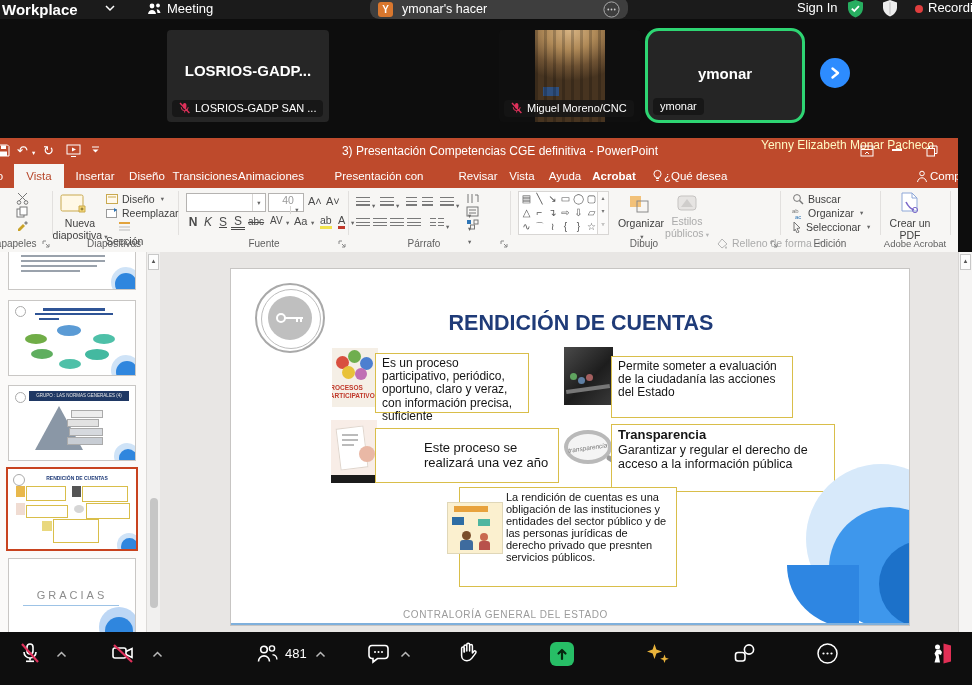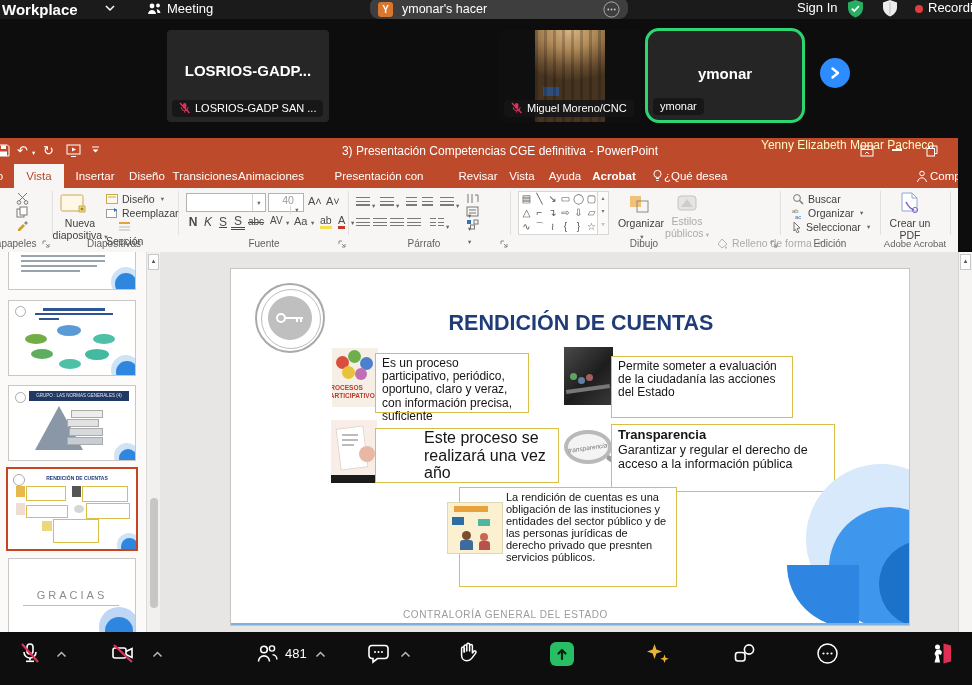--- a/index.html
+++ b/index.html
@@ -555,21 +555,21 @@
     <div class="ab" style="left:100px;top:151px;width:46px;height:63px;background:#F8EDE7;overflow:hidden;">
       <span class="ab" style="left:7px;top:7px;width:26px;height:40px;background:#fff;border:1px solid #E0D5CC;transform:rotate(-7deg);"></span>
       <span class="ab" style="left:11px;top:14px;width:16px;height:1.5px;background:#BBB;"></span>
       <span class="ab" style="left:11px;top:19px;width:16px;height:1.5px;background:#BBB;"></span>
       <span class="ab" style="left:11px;top:24px;width:12px;height:1.5px;background:#BBB;"></span>
       <span class="ab" style="left:28px;top:26px;width:16px;height:16px;border-radius:50%;background:#E9B8A5;"></span>
       <span class="ab" style="left:0;bottom:0;width:46px;height:8px;background:#1B1B1B;"></span>
     </div>
 
     <div class="goldbox" style="left:144px;top:159px;width:182px;height:53px;display:flex;align-items:center;">
-      <div class="btext" style="font-size:16px;padding-left:48px;">Este proceso se realizará una vez año</div>
+      <div class="btext" style="font-size:13px;padding-left:48px;">Este proceso se realizará una vez año</div>
     </div>
 
     <div class="ab" style="left:331px;top:155px;width:58px;height:49px;">
       <div class="ab" style="left:2px;top:6px;width:48px;height:34px;border:4px solid #B9B9B9;border-radius:50%;background:#F4F4F4;box-sizing:border-box;display:flex;align-items:center;justify-content:center;">
         <span style="font-size:6.5px;font-style:italic;color:#777;transform:rotate(-8deg);">transparencia</span>
       </div>
       <span class="ab" style="left:44px;top:34px;width:14px;height:5px;background:#9A9A9A;transform:rotate(32deg);border-radius:2px;"></span>
     </div>
 
     <div class="goldbox" style="left:380px;top:155px;width:222px;height:66px;">

